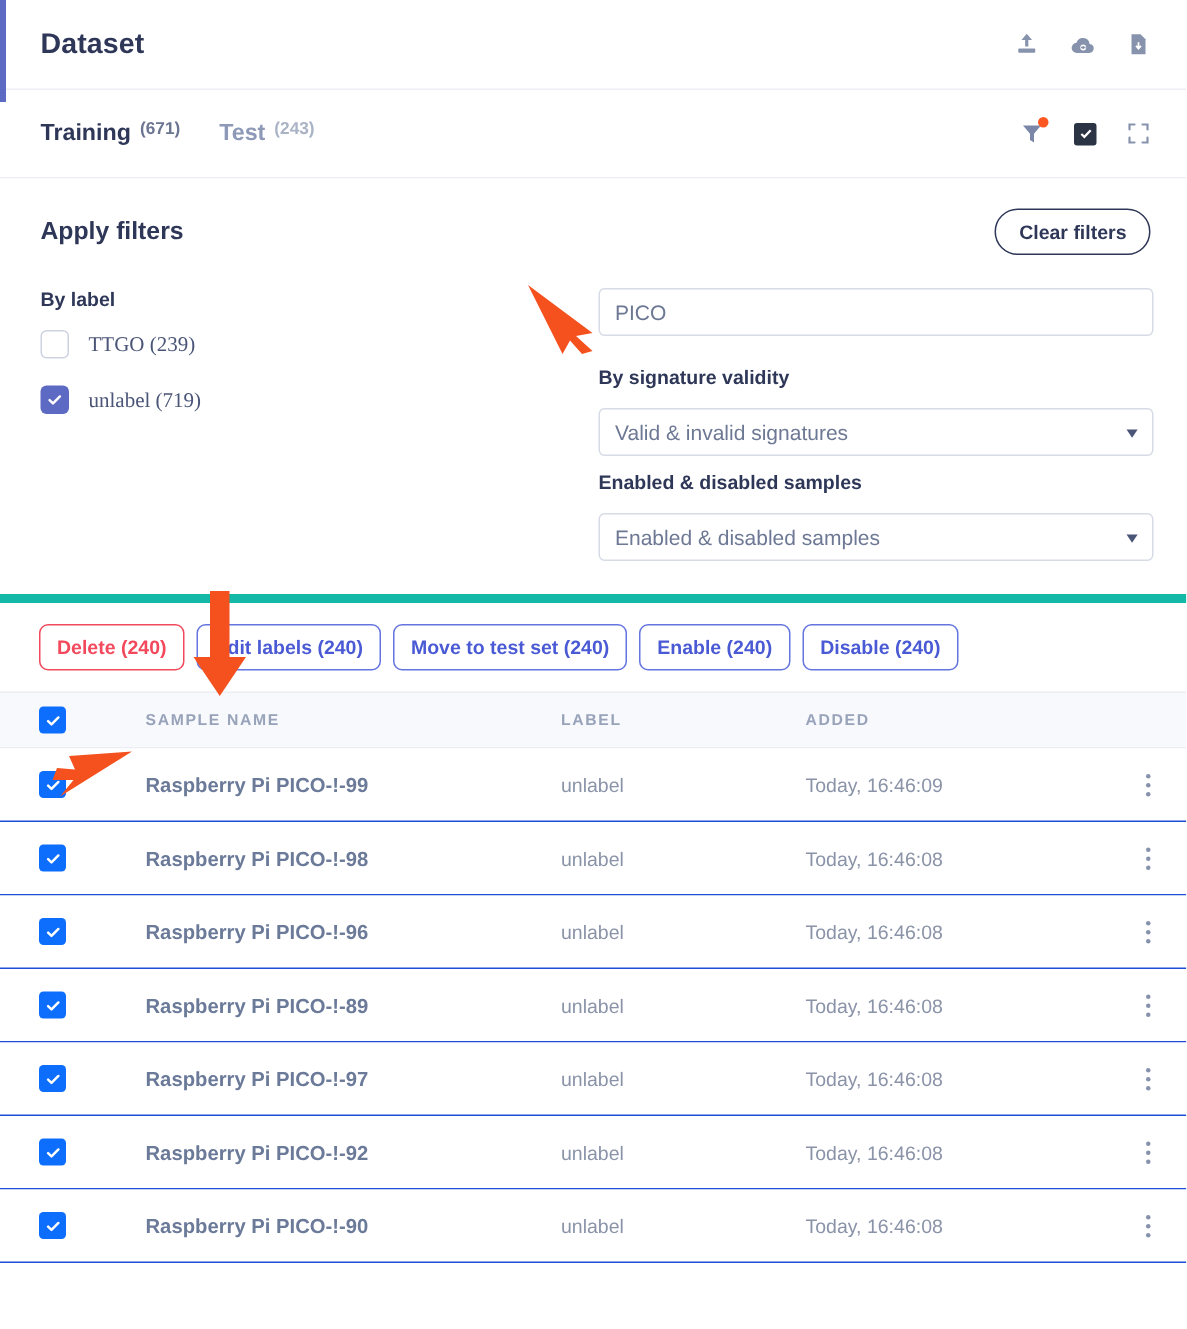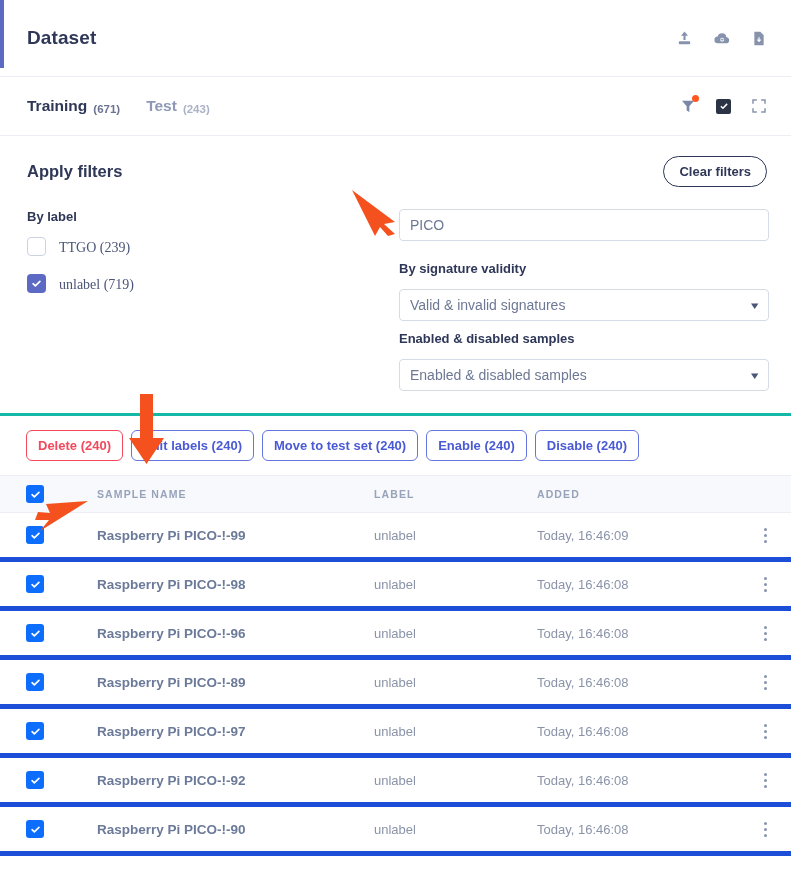--- a/index.html
+++ b/index.html
@@ -12,21 +12,21 @@
     position: relative;
     width: 791px;
     height: 886px;
     background: #ffffff;
     overflow: hidden;
   }
 
   
   .card-header {
     position: relative;
-    height: 77px;
+    height: 60px;
     display: flex;
     align-items: center;
     justify-content: space-between;
     padding: 0 24px 0 27px;
     border-bottom: 1px solid #eceef3;
     background: #fff;
   }
   .accent-bar {
     position: absolute;
     left: 0; top: 0;
@@ -46,21 +46,21 @@
   .tabbar {
     height: 59px;
     display: flex;
     align-items: center;
     justify-content: space-between;
     padding: 0 24px 0 27px;
     border-bottom: 1px solid #eceef3;
     background: #fff;
   }
   .tabs { display: flex; align-items: baseline; gap: 26px; }
-  .tab { display: flex; align-items: flex-end; gap: 6px; cursor: pointer; }
+  .tab { display: flex; align-items: flex-start; gap: 6px; cursor: pointer; }
   .tab-label { font-size: 15.5px; font-weight: 600; }
   .tab-count { font-size: 11.5px; font-weight: 600; }
   .tab.active .tab-label { color: #2e3757; }
   .tab.active .tab-count { color: #6b7490; }
   .tab.inactive .tab-label { color: #8d99b6; }
   .tab.inactive .tab-count { color: #aab3c6; }
   .tabbar-icons { display: flex; align-items: center; gap: 20px; }
   .filter-ico-wrap { position: relative; display: flex; }
   .badge-dot {
     position: absolute; top: -3px; right: -3px;
@@ -71,21 +71,21 @@
     width: 15px; height: 15px;
     background: #2b3445;
     border-radius: 2px;
     display: flex; align-items: center; justify-content: center;
     cursor: pointer;
   }
 
   
   .filters {
     padding: 20px 24px 22px 27px;
-    border-bottom: 3px solid #14b8a6;
+    border-bottom: 6px solid #14b8a6;
     background: #fff;
   }
   .filters-top {
     display: flex;
     align-items: center;
     justify-content: space-between;
     margin-bottom: 22px;
   }
   .filters-title {
     font-size: 16.5px;
@@ -198,21 +198,21 @@
     width: 18px; height: 18px;
     background: #0d6efd;
     border-radius: 3px;
     display: flex; align-items: center; justify-content: center;
     cursor: pointer;
   }
   .row {
     display: flex;
     align-items: center;
     height: 49px;
-    border-bottom: 5px solid #1d4ed8;
+    border-bottom: 1px solid #1d4ed8;
     padding-left: 26px;
     background: #fff;
   }
   .cell-name {
     font-size: 13.5px;
     font-weight: 600;
     color: #6b7a99;
   }
   .cell-label { font-size: 13px; color: #8a93a8; }
   .cell-added { font-size: 13px; color: #8a93a8; }

